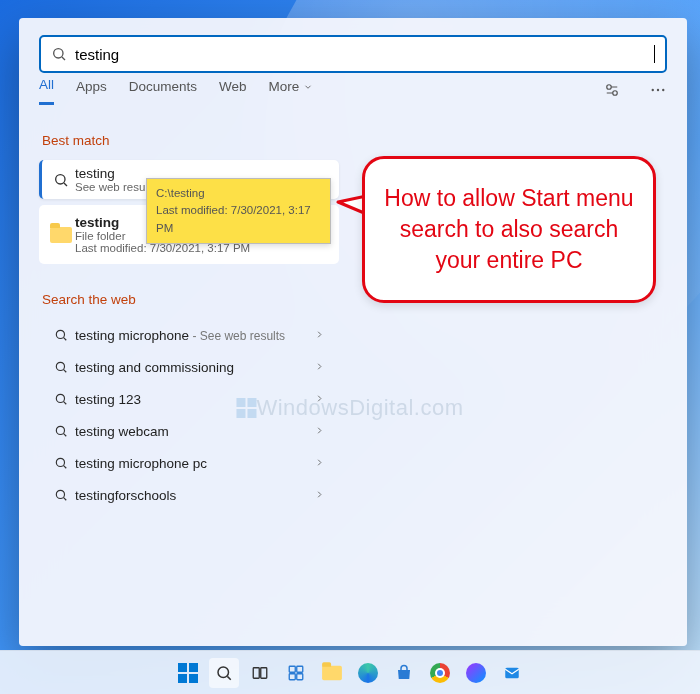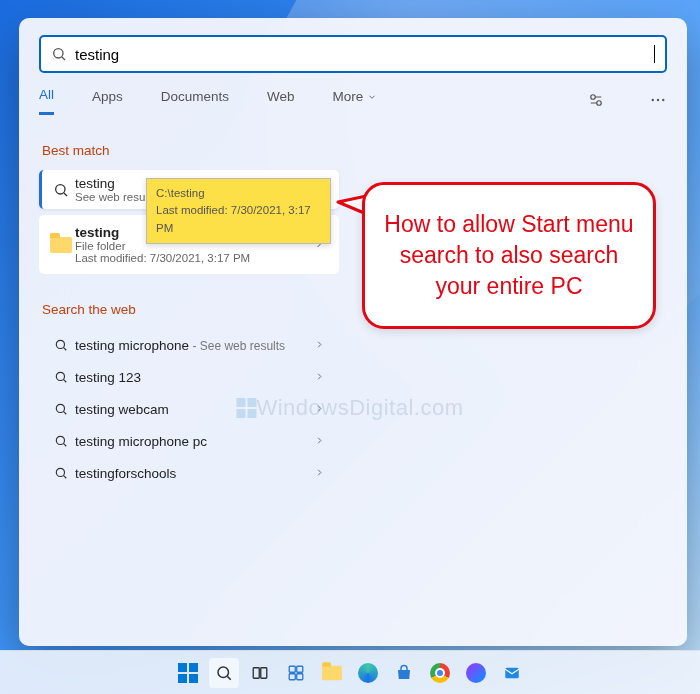--- a/index.html
+++ b/index.html
@@ -8,39 +8,39 @@
     background: linear-gradient(135deg, #1b6ce0 0%, #4aa0ff 60%, #c7e7ff 100%);
     position: relative; overflow: hidden;
   }
   
   body::before {
     content:""; position:absolute; right:-60px; top:-120px; width:500px; height:500px;
     border-radius:50%; background: radial-gradient(circle at 30% 30%, rgba(255,255,255,0.3), rgba(255,255,255,0));
   }
   .panel {
     position: absolute; left: 19px; top: 18px; width: 668px; height: 628px;
-    background: rgba(244,246,252,0.95); border-radius: 10px;
+    background: rgba(244,246,252,0.95); border-radius: 4px;
     box-shadow: 0 20px 50px rgba(0,0,0,0.35);
     padding: 17px 20px 12px 20px;
     backdrop-filter: blur(20px);
   }
   .searchbox {
     width: 100%; height: 38px; background: #fff;
     border: 2px solid #0067c0; border-radius: 5px;
     display: flex; align-items: center; padding: 0 10px;
   }
   .searchbox svg { width: 16px; height: 16px; color:#555; flex:none; }
   .searchbox input {
     border: none; outline: none; flex: 1; font-size: 15px; padding-left: 8px;
     background: transparent;
   }
   .caret { width:1px; height:18px; background:#000; animation: blink 1s steps(1) infinite; }
   @keyframes blink { 50% { opacity:0; } }
   .tabs {
-    display:flex; align-items:center; gap:38px; margin-top:14px;
+    display:flex; align-items:center; gap:22px; margin-top:4px;
     font-size:13.5px; color:#555;
   }
   .tab { padding-bottom:10px; cursor:pointer; }
   .tab.active { color:#206fd1; border-bottom:3px solid #206fd1; font-weight:500; }
   .tabs .spacer { flex:1; }
   .tabs .iconbtn { color:#555; cursor:pointer; }
   .section-header { font-size:13.5px; font-weight:400; margin:28px 0 12px 3px; color:#c2410c; }
   .result {
     display:flex; align-items:center; padding:6px 8px; border-radius:5px;
     position:relative; cursor:pointer;
@@ -67,21 +67,20 @@
   .web-list .title { font-size:13.5px; }
   .web-list .title b { font-weight:400; }
   .web-list .title .see { color:#777; font-size:12px; }
   .callout {
     position:absolute; left:362px; top:156px; width:294px;
     background:#fff; border:3px solid #e30613; border-radius:22px;
     padding:24px 16px; text-align:center;
     font-size:23px; color:#e30613; font-weight:500; line-height:1.35;
     box-shadow:0 3px 10px rgba(0,0,0,0.12);
     z-index:6;
-    margin-top:26px;
   }
   .callout-tail {
     position:absolute; left:336px; top:188px; z-index:6;
   }
   .watermark {
     position:absolute; left:50%; top:395px; transform:translateX(-50%);
     font-size:22px; letter-spacing:0.5px;
     color:rgba(100,130,160,0.22); font-weight:400;
     display:flex; align-items:center; pointer-events:none;
   }
@@ -192,20 +191,32 @@
             <polyline points="9 6 15 12 9 18"></polyline>
           </svg></span>
     </div>
     <div class="result">
       <span class="ricon">
           <svg width="14" height="14" viewBox="0 0 24 24" fill="none" stroke="currentColor" stroke-width="2">
             <circle cx="11" cy="11" r="7"></circle>
             <line x1="21" y1="21" x2="16.5" y2="16.5"></line>
           </svg>
         </span>
+      <div class="labels"><span class="title"><span>testing </span><b>and commissioning</b></span></div>
+      <span class="chev"><svg width="11" height="11" viewBox="0 0 24 24" fill="none" stroke="currentColor" stroke-width="2">
+            <polyline points="9 6 15 12 9 18"></polyline>
+          </svg></span>
+    </div>
+    <div class="result">
+      <span class="ricon">
+          <svg width="14" height="14" viewBox="0 0 24 24" fill="none" stroke="currentColor" stroke-width="2">
+            <circle cx="11" cy="11" r="7"></circle>
+            <line x1="21" y1="21" x2="16.5" y2="16.5"></line>
+          </svg>
+        </span>
       <div class="labels"><span class="title"><span>testing </span><b>123</b></span></div>
       <span class="chev"><svg width="11" height="11" viewBox="0 0 24 24" fill="none" stroke="currentColor" stroke-width="2">
             <polyline points="9 6 15 12 9 18"></polyline>
           </svg></span>
     </div>
     <div class="result">
       <span class="ricon">
           <svg width="14" height="14" viewBox="0 0 24 24" fill="none" stroke="currentColor" stroke-width="2">
             <circle cx="11" cy="11" r="7"></circle>
             <line x1="21" y1="21" x2="16.5" y2="16.5"></line>

